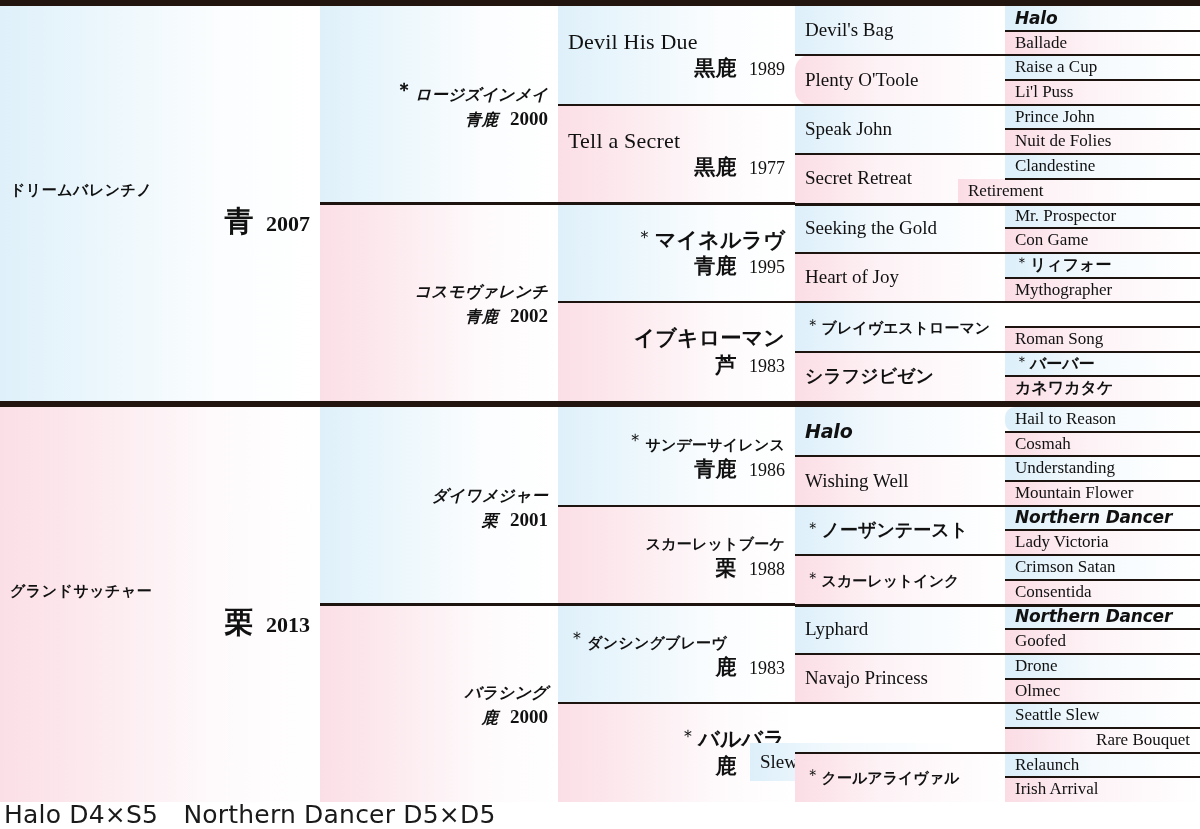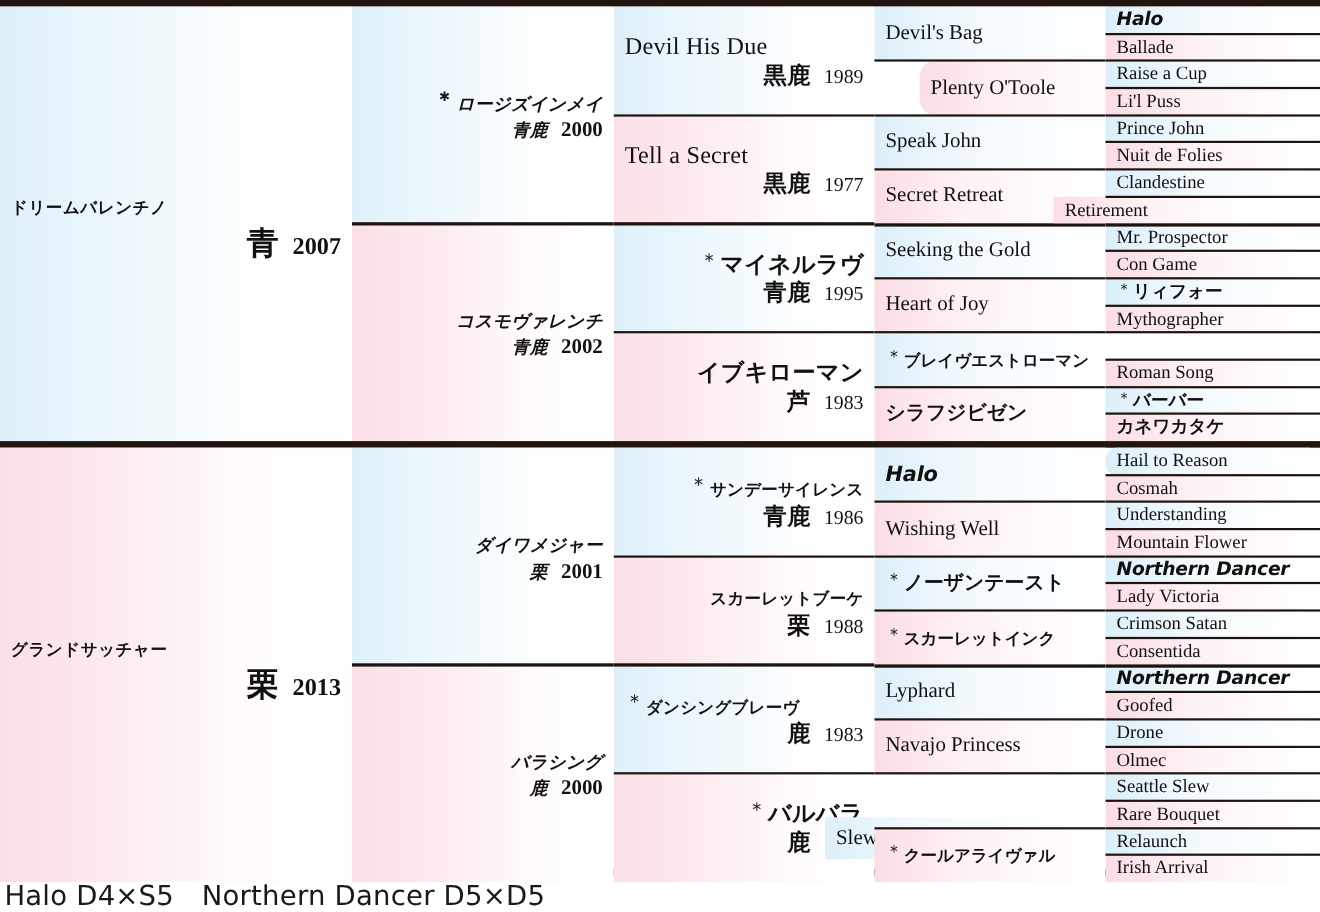--- a/index.html
+++ b/index.html
@@ -168,21 +168,21 @@
           </div>
         </div>
         <div class="rule med" style="left: 558px; top: 97.75px; width: 237px;"></div>
         <div class="rule thick" style="left: 558px; top: 195.5px; width: 237px;"></div>
         <div class="rule med" style="left: 558px; top: 295.25px; width: 237px;"></div>
         <div class="cell g4 m" style="left: 795px; top: 0px; width: 210px; height: 49.375px;">
           <div class="inner">
             <div class="nm"><span>Devil's Bag</span></div>
           </div>
         </div>
-        <div class="cell g4 f" style="left: 836px; top: 49.375px; width: 210px; height: 49.375px; border-radius: 15px;">
+        <div class="cell g4 f" style="left: 795px; top: 49.375px; width: 210px; height: 49.375px; border-radius: 15px;">
           <div class="inner">
             <div class="nm"><span>Plenty O'Toole</span></div>
           </div>
         </div>
         <div class="cell g4 m" style="left: 795px; top: 98.75px; width: 210px; height: 49.375px;">
           <div class="inner">
             <div class="nm"><span>Speak John</span></div>
           </div>
         </div>
         <div class="cell g4 f" style="left: 795px; top: 148.125px; width: 210px; height: 49.375px;">
@@ -463,21 +463,21 @@
         <div class="cell g5 f" style="left: 1005px; top: 271.562px; width: 195px; height: 24.6875px;">
           <div class="inner">
             <div class="nm"><span>Olmec</span></div>
           </div>
         </div>
         <div class="cell g5 m" style="left: 1005px; top: 296.25px; width: 195px; height: 24.6875px;">
           <div class="inner">
             <div class="nm"><span>Seattle Slew</span></div>
           </div>
         </div>
-        <div class="cell g5 f" style="left: 1005px; top: 320.938px; width: 195px; height: 24.6875px;">
+        <div class="cell g5 f" style="left: 1005px; top: 320.938px; width: 195px; height: 24.6875px; text-align: right;">
           <div class="inner">
             <div class="nm"><span>Rare Bouquet</span></div>
           </div>
         </div>
         <div class="cell g5 m" style="left: 1005px; top: 345.625px; width: 195px; height: 24.6875px;">
           <div class="inner">
             <div class="nm"><span>Relaunch</span></div>
           </div>
         </div>
         <div class="cell g5 f" style="left: 1005px; top: 370.312px; width: 195px; height: 24.6875px;">

